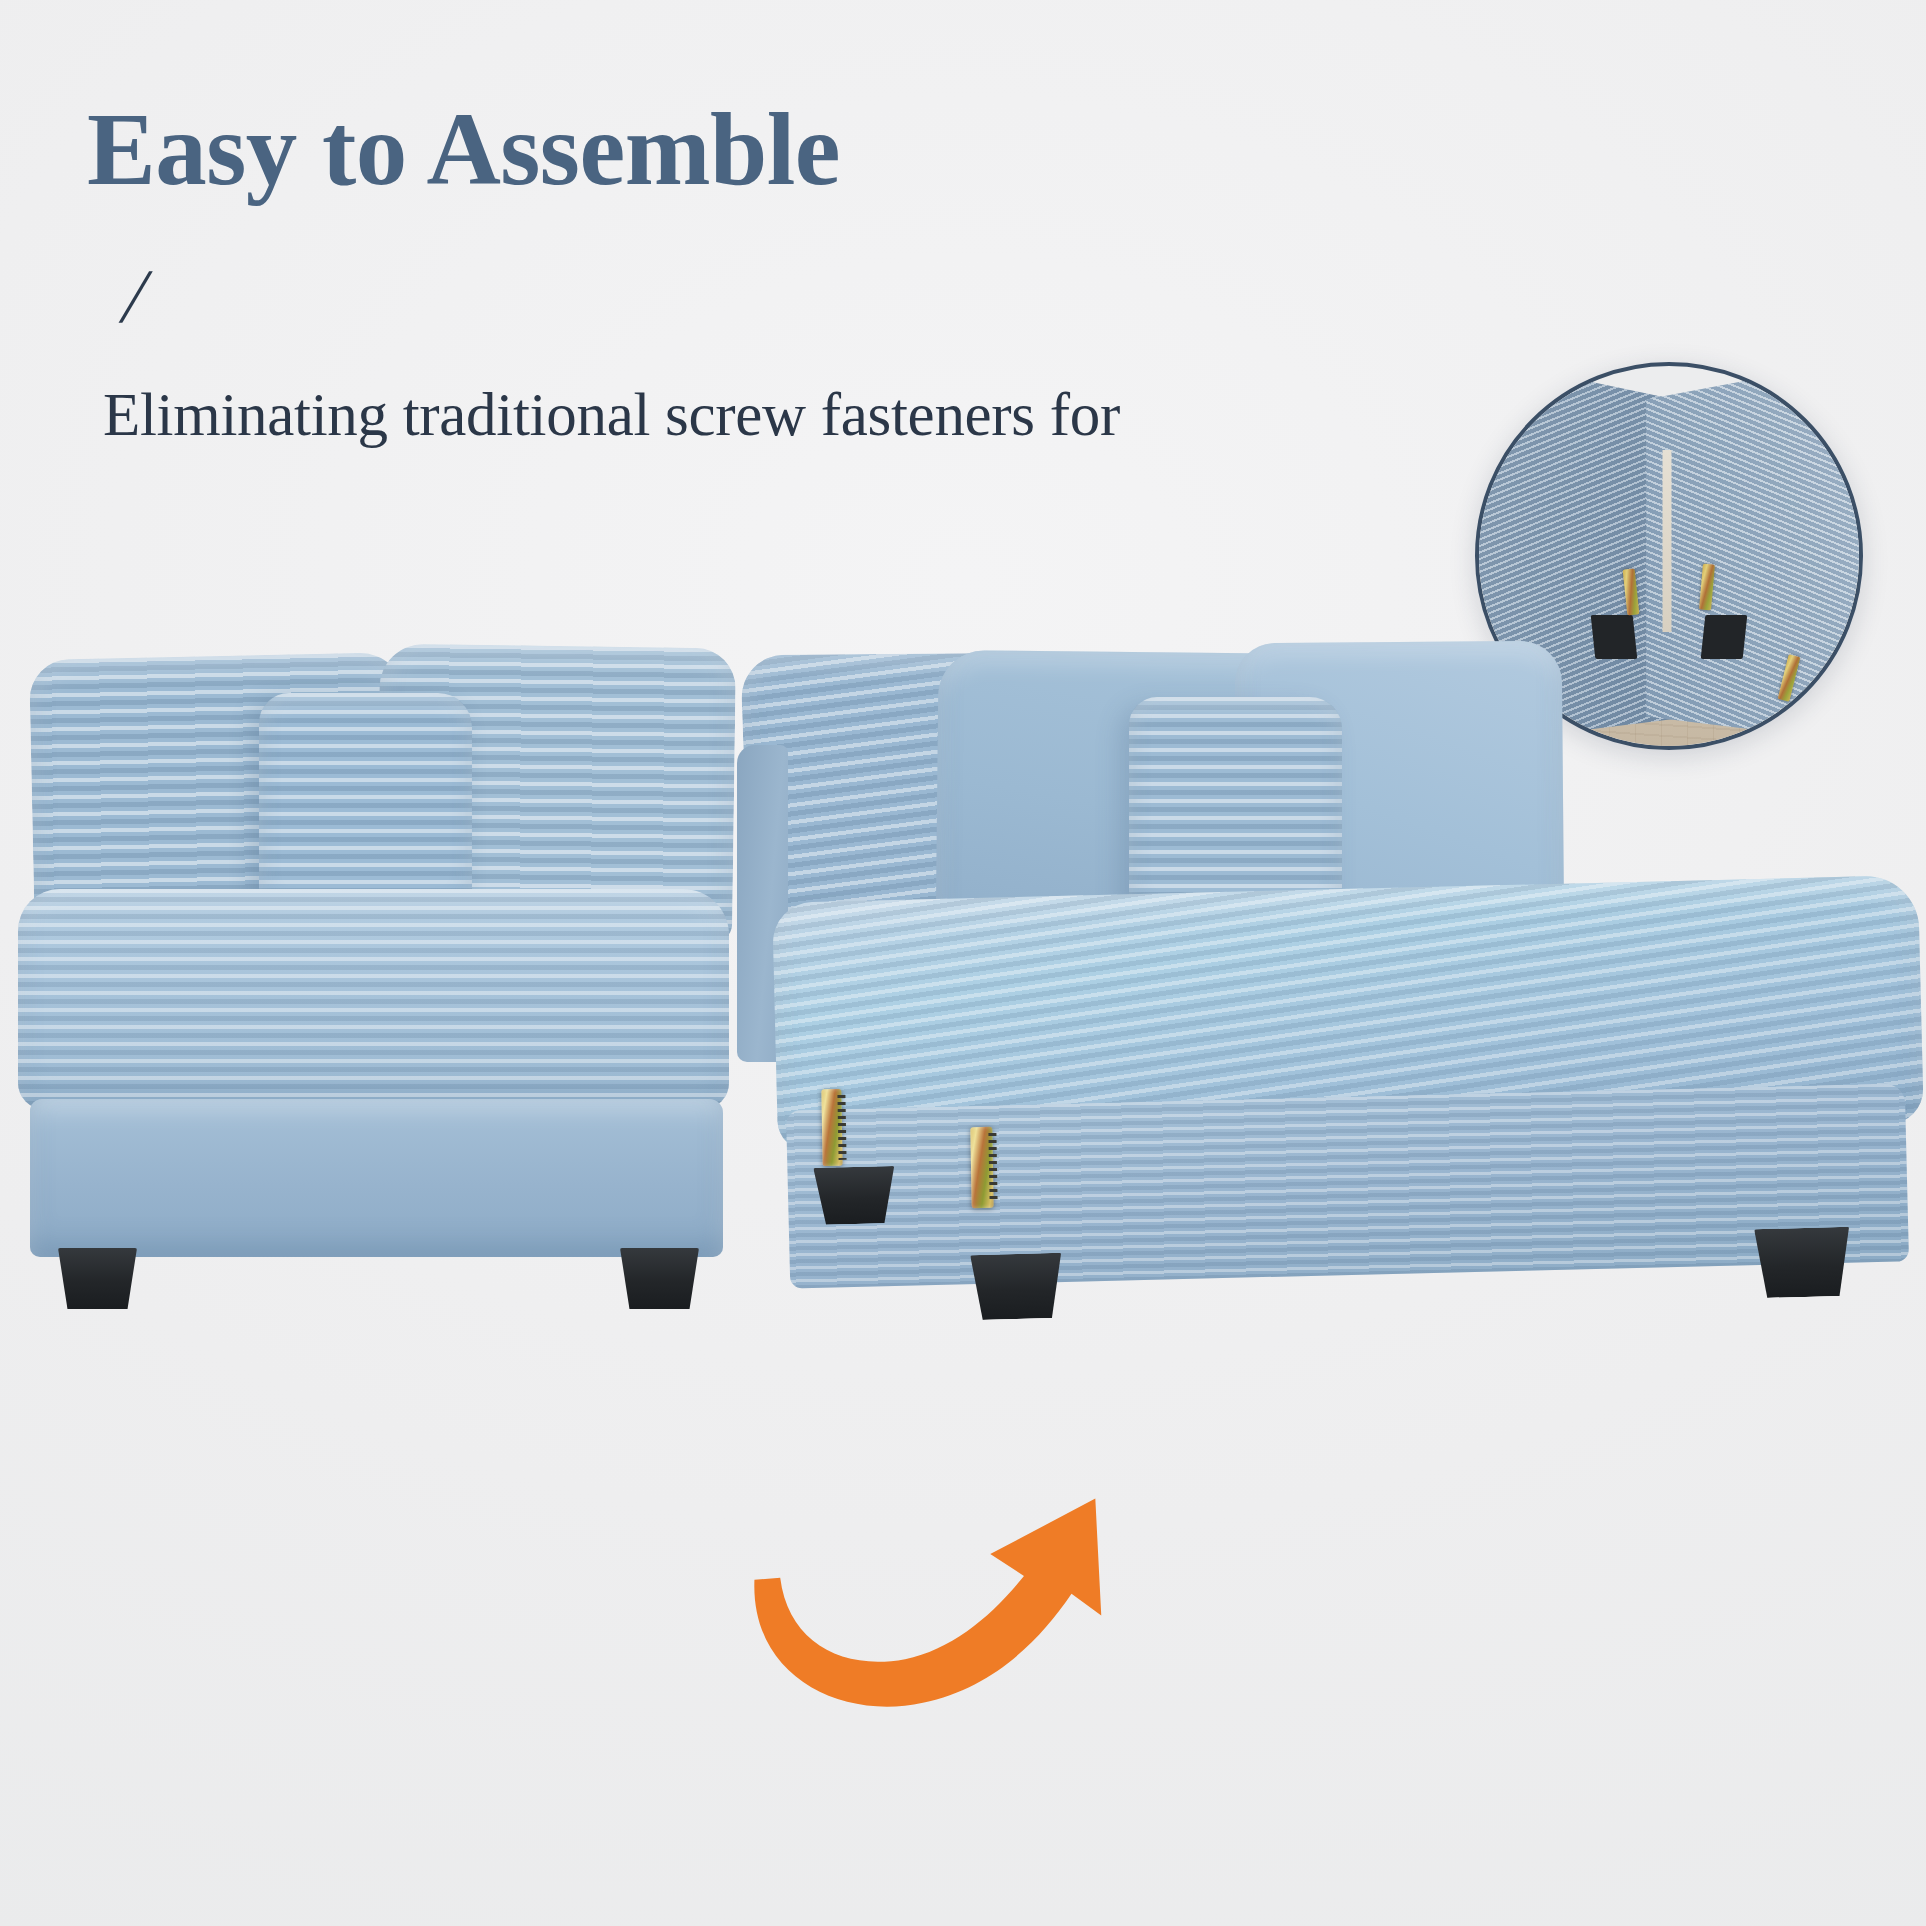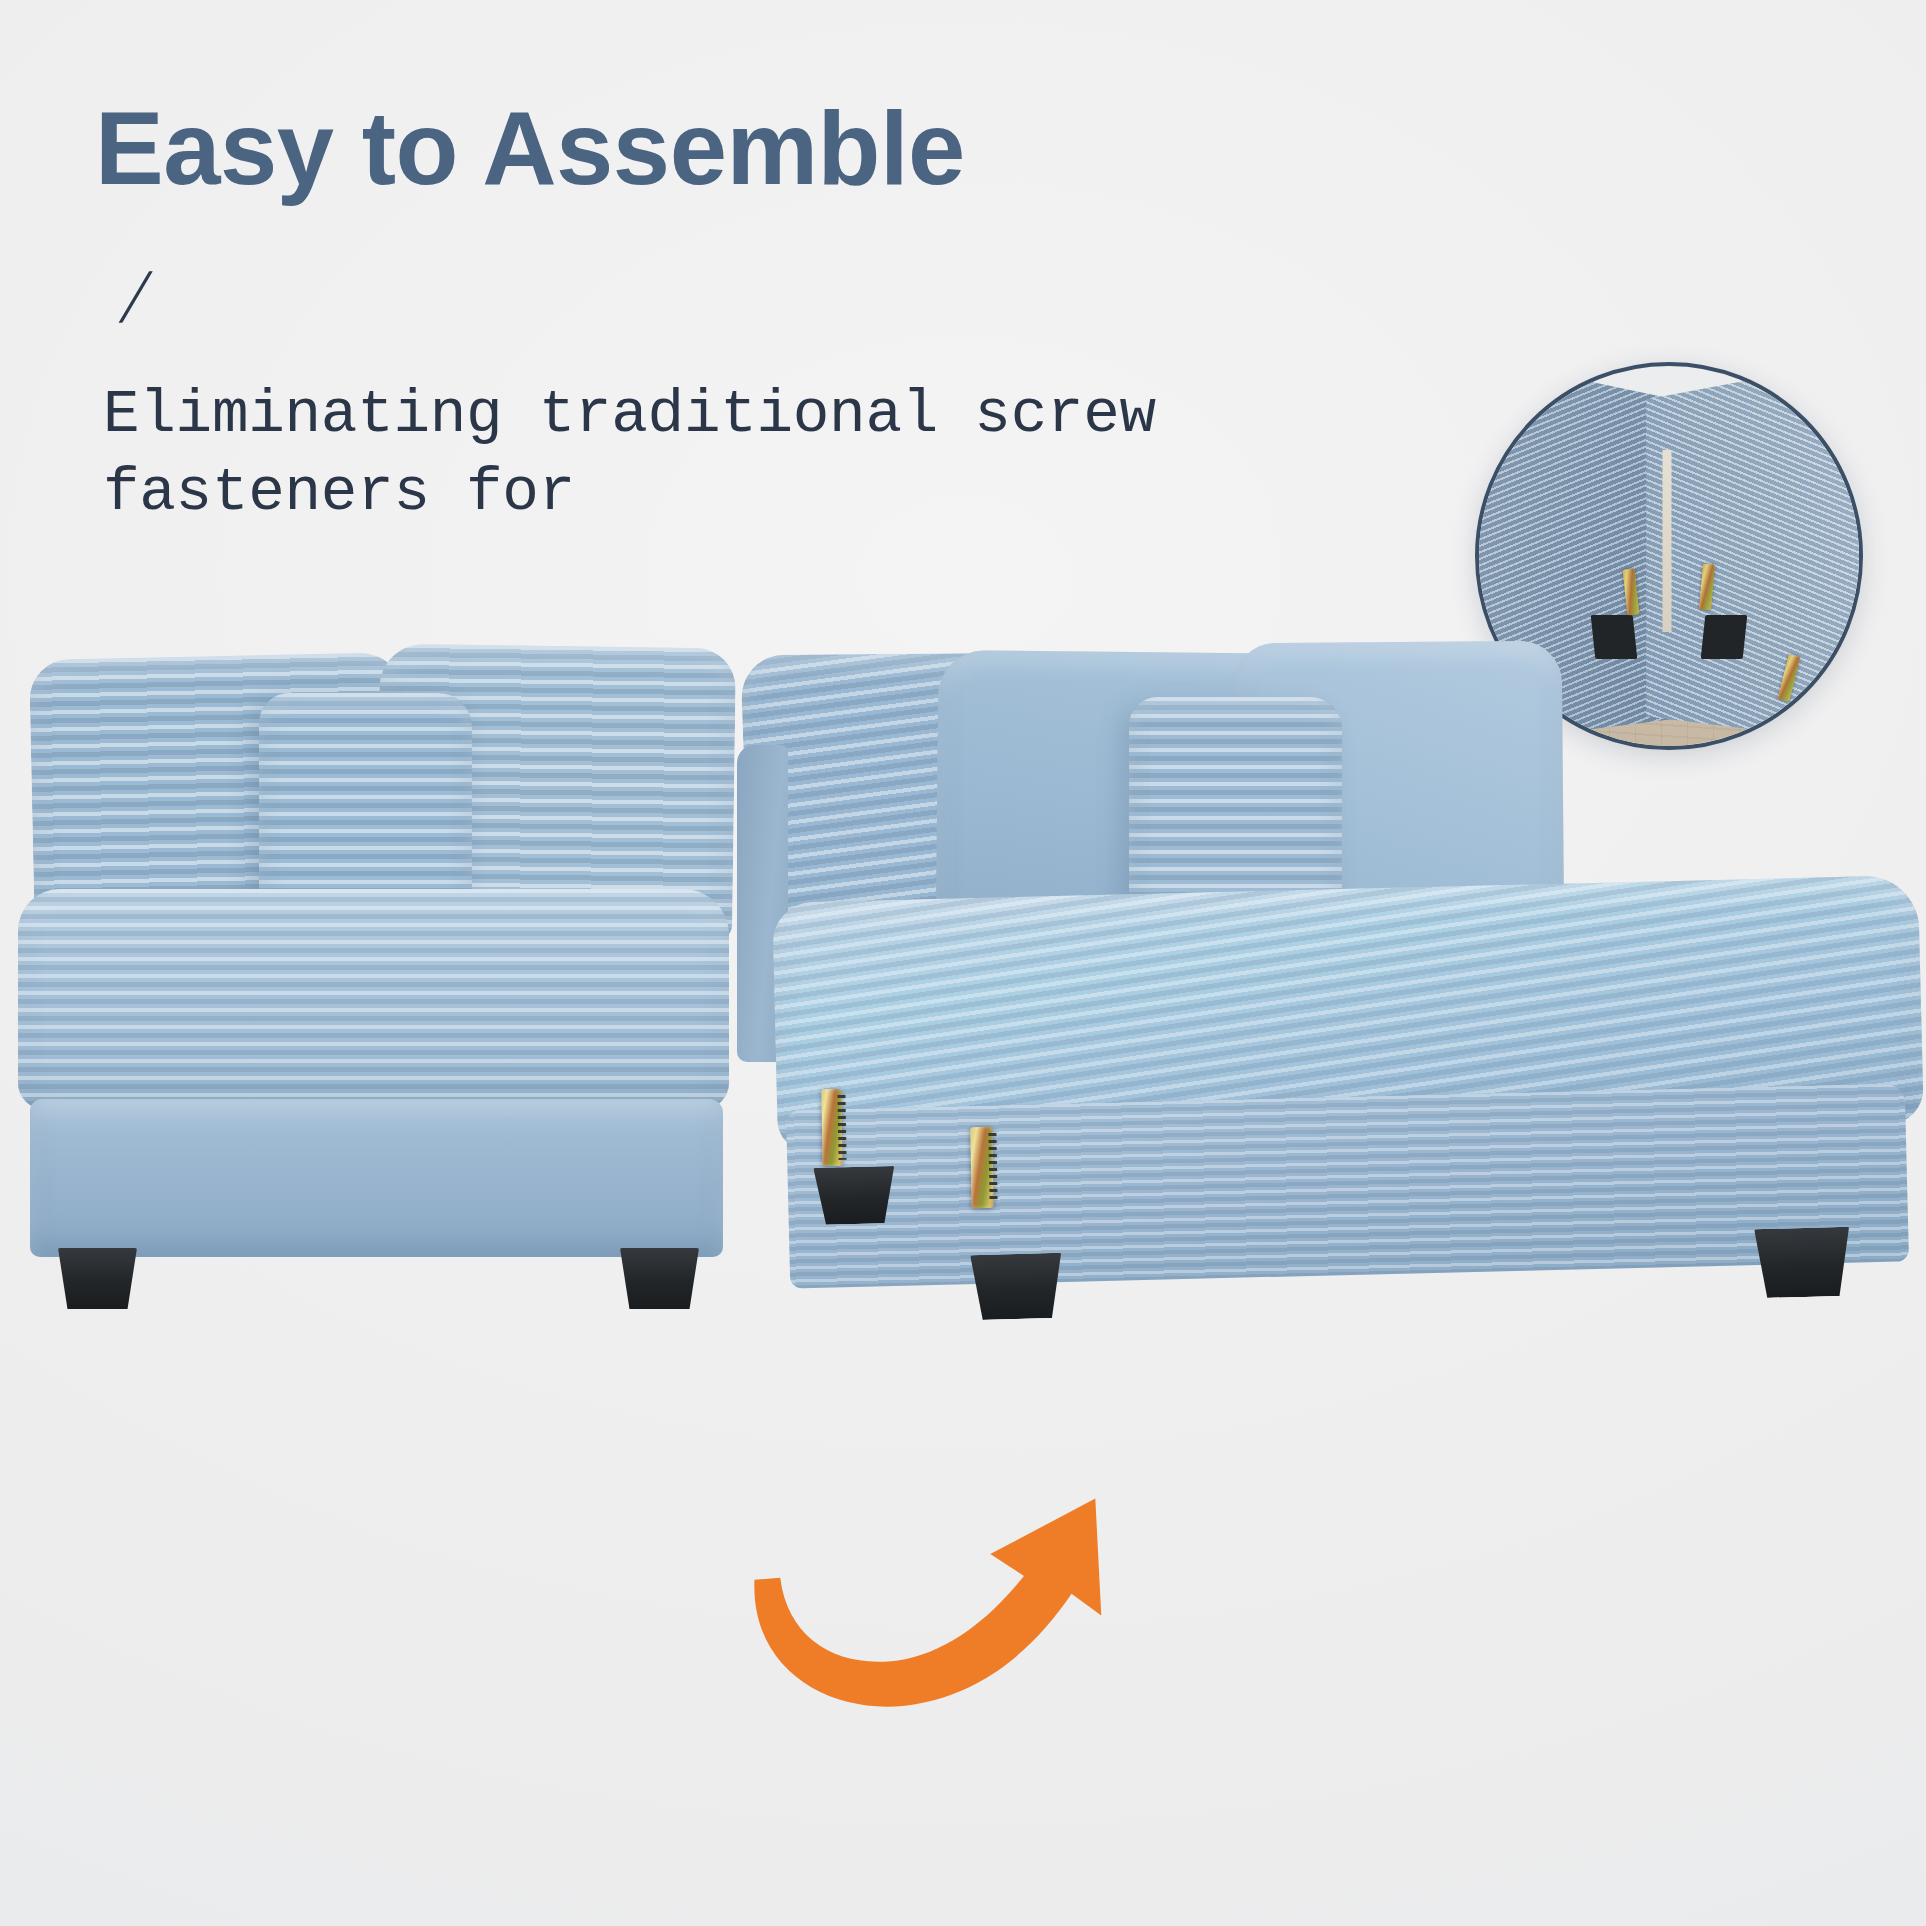--- a/index.html
+++ b/index.html
@@ -13,45 +13,46 @@
 
   
   #stage{
     position:absolute; inset:0;
     background:
       radial-gradient(ellipse 120% 90% at 50% 30%, #f4f4f5 0%, #eeeeef 55%, #e9eaeb 100%);
   }
 
   
   #headline{
-    position:absolute; left:95px; top:95px;
+    position:absolute; left:87px; top:95px;
     font-size:103px;
     line-height:1.05;
     font-weight:700;
     letter-spacing:-0.5px;
     color:#4a6481;
     white-space:nowrap;
+    font-family:Liberation Serif, serif;
   }
 
   #slash{
     position:absolute; left:125px; top:252px;
     font-size:77px; font-weight:400;
     color:#2c3a4c;
     transform:skewX(-14deg);
     font-family:"Liberation Serif", serif;
   }
 
   #subcopy{
     position:absolute; left:103px; top:376px;
     width:1168px;
     font-size:61px;
     line-height:1.28;
     font-weight:400;
     color:#2b3748;
-    font-family:Liberation Mono, monospace;
+    font-family:Liberation Serif, serif;
     letter-spacing:-0.3px;
   }
 
   
   #inset{
     position:absolute;
     left:1475px; top:362px;
     width:388px; height:388px;
     border-radius:50%;
     border:4px solid #3b4f66;

